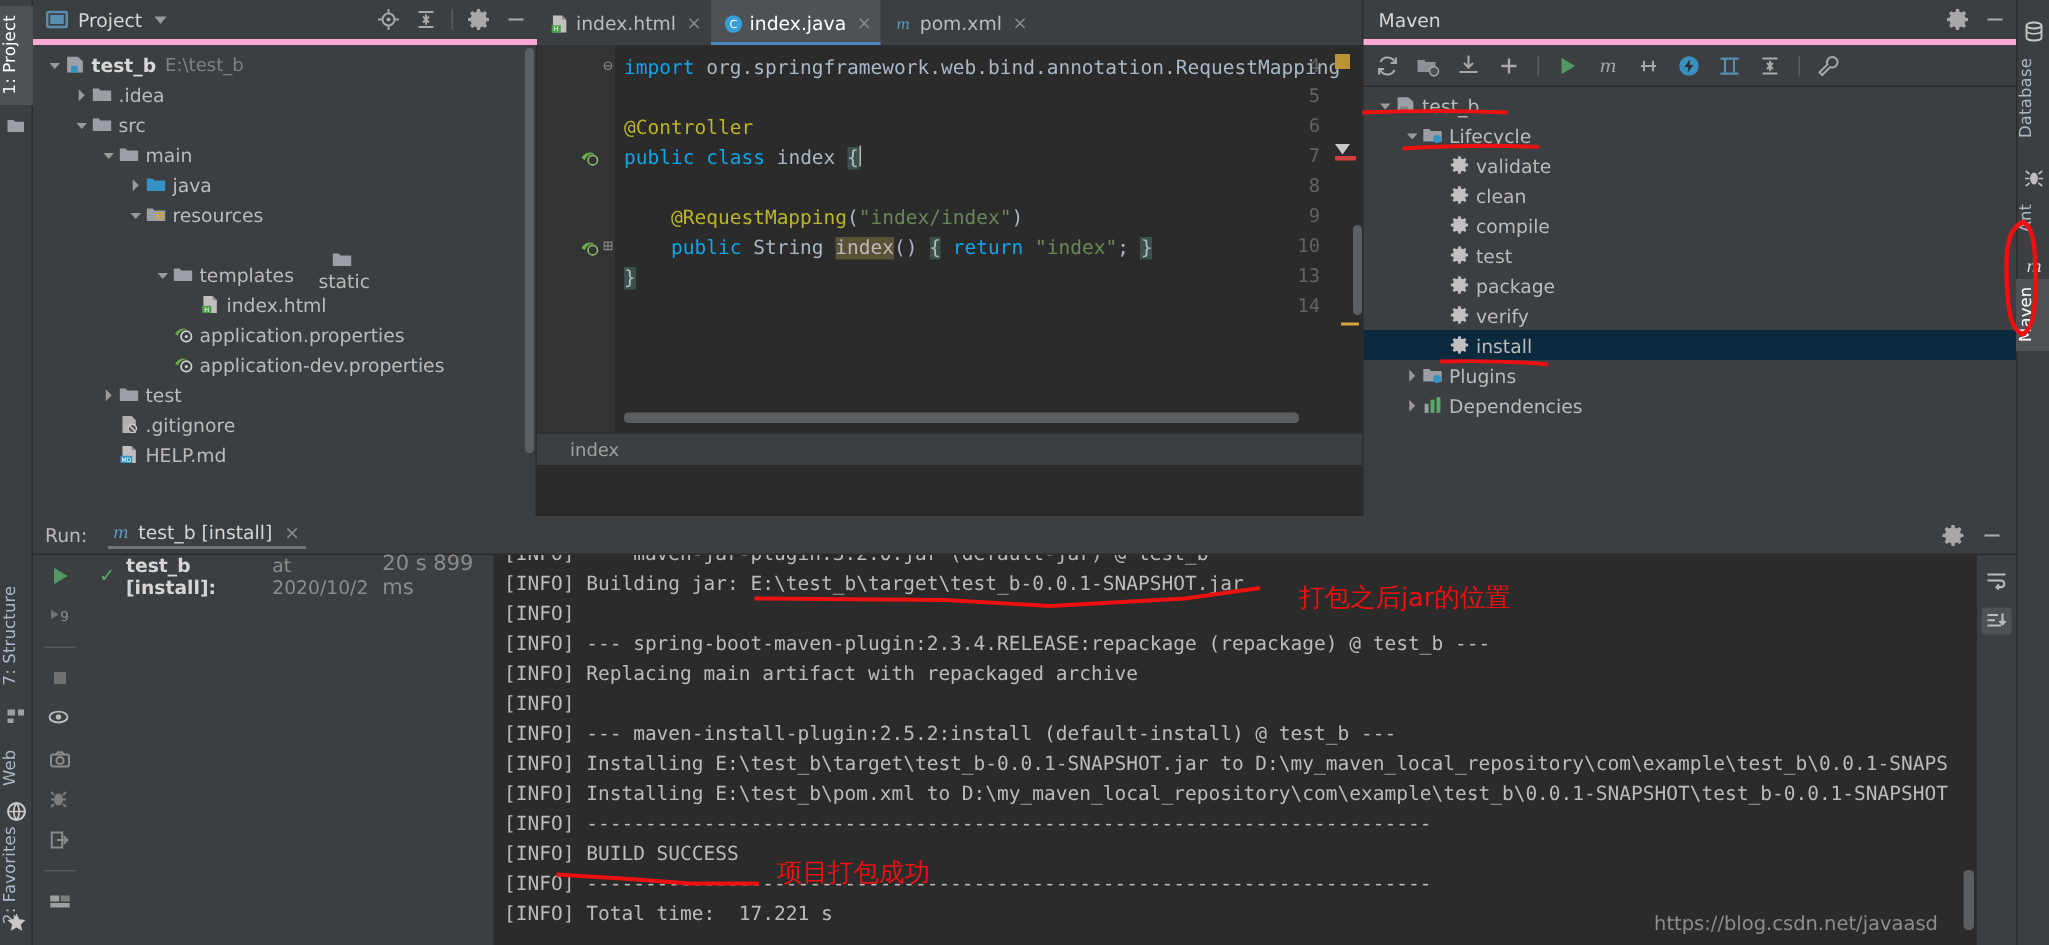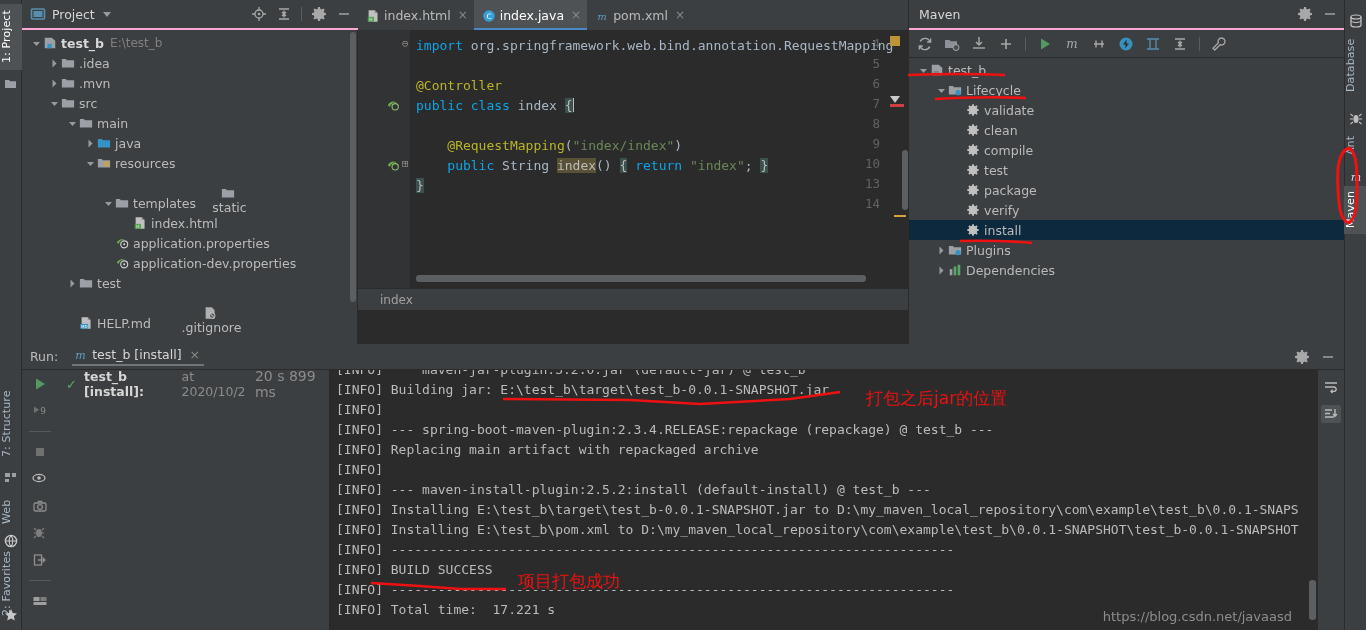--- a/index.html
+++ b/index.html
@@ -33,21 +33,21 @@
     background: #3c3f41; border-left: 1px solid #2b2b2b;
   }
 
   
   .project-panel {
     position: absolute; left: 22px; top: 0; width: 336px; height: 344px;
     background: #3c3f41;
   }
   .panel-head {
     height: 30px; display: flex; align-items: center;
-    padding: 0 6px 0 8px; border-bottom: 2px solid #f9a8d4;
+    padding: 0 6px 0 8px; border-bottom: 4px solid #f9a8d4;
   }
   .panel-title { font-size: 12.5px; color: #d6d6d6; margin-left: 6px; }
   .panel-head-icons { margin-left: auto; display: flex; align-items: center; gap: 9px; }
   .hicon { width: 16px; height: 16px; opacity: .85; cursor: pointer; }
   .vsep { width: 1px; height: 14px; background: #5a5d5f; }
 
   .tree { padding-top: 3px; background: #3c3f41; height: 314px; overflow: hidden;
           border-right: 1px solid #2b2b2b; position: relative; }
   .trow { height: 20px; display: flex; align-items: center; font-size: 12.5px;
           color: #bbbbbb; white-space: nowrap; cursor: default; }
@@ -294,29 +294,20 @@
             <span class="tw"><svg width="13" height="13" viewBox="0 0 13 13">
                 <path d="M4.5 2.5l4 4-4 4z" fill="#9a9a9a"></path>
               </svg></span>
             <span class="ticon"><svg width="14" height="14" viewBox="0 0 16 16">
                 <path d="M1 3.5h4.6l1.1 1.4H15V13H1z" fill="#9aa0a6"></path>
               </svg></span>
             <span class="tlabel">.idea</span>
           </div>
           <div class="trow" style="padding-left: 26px;">
             <span class="tw"><svg width="13" height="13" viewBox="0 0 13 13">
-                <path d="M4.5 2.5l4 4-4 4z" fill="#9a9a9a"></path>
-              </svg></span>
-            <span class="ticon"><svg width="14" height="14" viewBox="0 0 16 16">
-                <path d="M1 3.5h4.6l1.1 1.4H15V13H1z" fill="#9aa0a6"></path>
-              </svg></span>
-            <span class="tlabel">.mvn</span>
-          </div>
-          <div class="trow" style="padding-left: 26px;">
-            <span class="tw"><svg width="13" height="13" viewBox="0 0 13 13">
                 <path d="M3 5l3.5 4L10 5z" fill="#9a9a9a"></path>
               </svg></span>
             <span class="ticon"><svg width="14" height="14" viewBox="0 0 16 16">
                 <path d="M1 3.5h4.6l1.1 1.4H15V13H1z" fill="#9aa0a6"></path>
               </svg></span>
             <span class="tlabel">src</span>
           </div>
           <div class="trow" style="padding-left: 44px;">
             <span class="tw"><svg width="13" height="13" viewBox="0 0 13 13">
                 <path d="M3 5l3.5 4L10 5z" fill="#9a9a9a"></path>
@@ -391,21 +382,21 @@
           </div>
           <div class="trow" style="padding-left: 44px;">
             <span class="tw"><svg width="13" height="13" viewBox="0 0 13 13">
                 <path d="M4.5 2.5l4 4-4 4z" fill="#9a9a9a"></path>
               </svg></span>
             <span class="ticon"><svg width="14" height="14" viewBox="0 0 16 16">
                 <path d="M1 3.5h4.6l1.1 1.4H15V13H1z" fill="#9aa0a6"></path>
               </svg></span>
             <span class="tlabel">test</span>
           </div>
-          <div class="trow" style="padding-left: 44px; flex-direction: column;">
+          <div class="trow" style="padding-left: 44px;">
             <span class="tw"></span>
             <span class="ticon"><svg width="14" height="14" viewBox="0 0 16 16">
                 <path d="M3 1.5h7l3.2 3.2V14.5H3z" fill="#b0b0b0"></path>
                 <circle cx="10.5" cy="11" r="3.2" fill="#5a5d5f" stroke="#d0d0d0" stroke-width="1"></circle>
                 <path d="M8.4 8.9l4.2 4.2" stroke="#d0d0d0" stroke-width="1"></path>
               </svg></span>
             <span class="tlabel">.gitignore</span>
           </div>
           <div class="trow" style="padding-left: 44px;">
             <span class="tw"></span>

